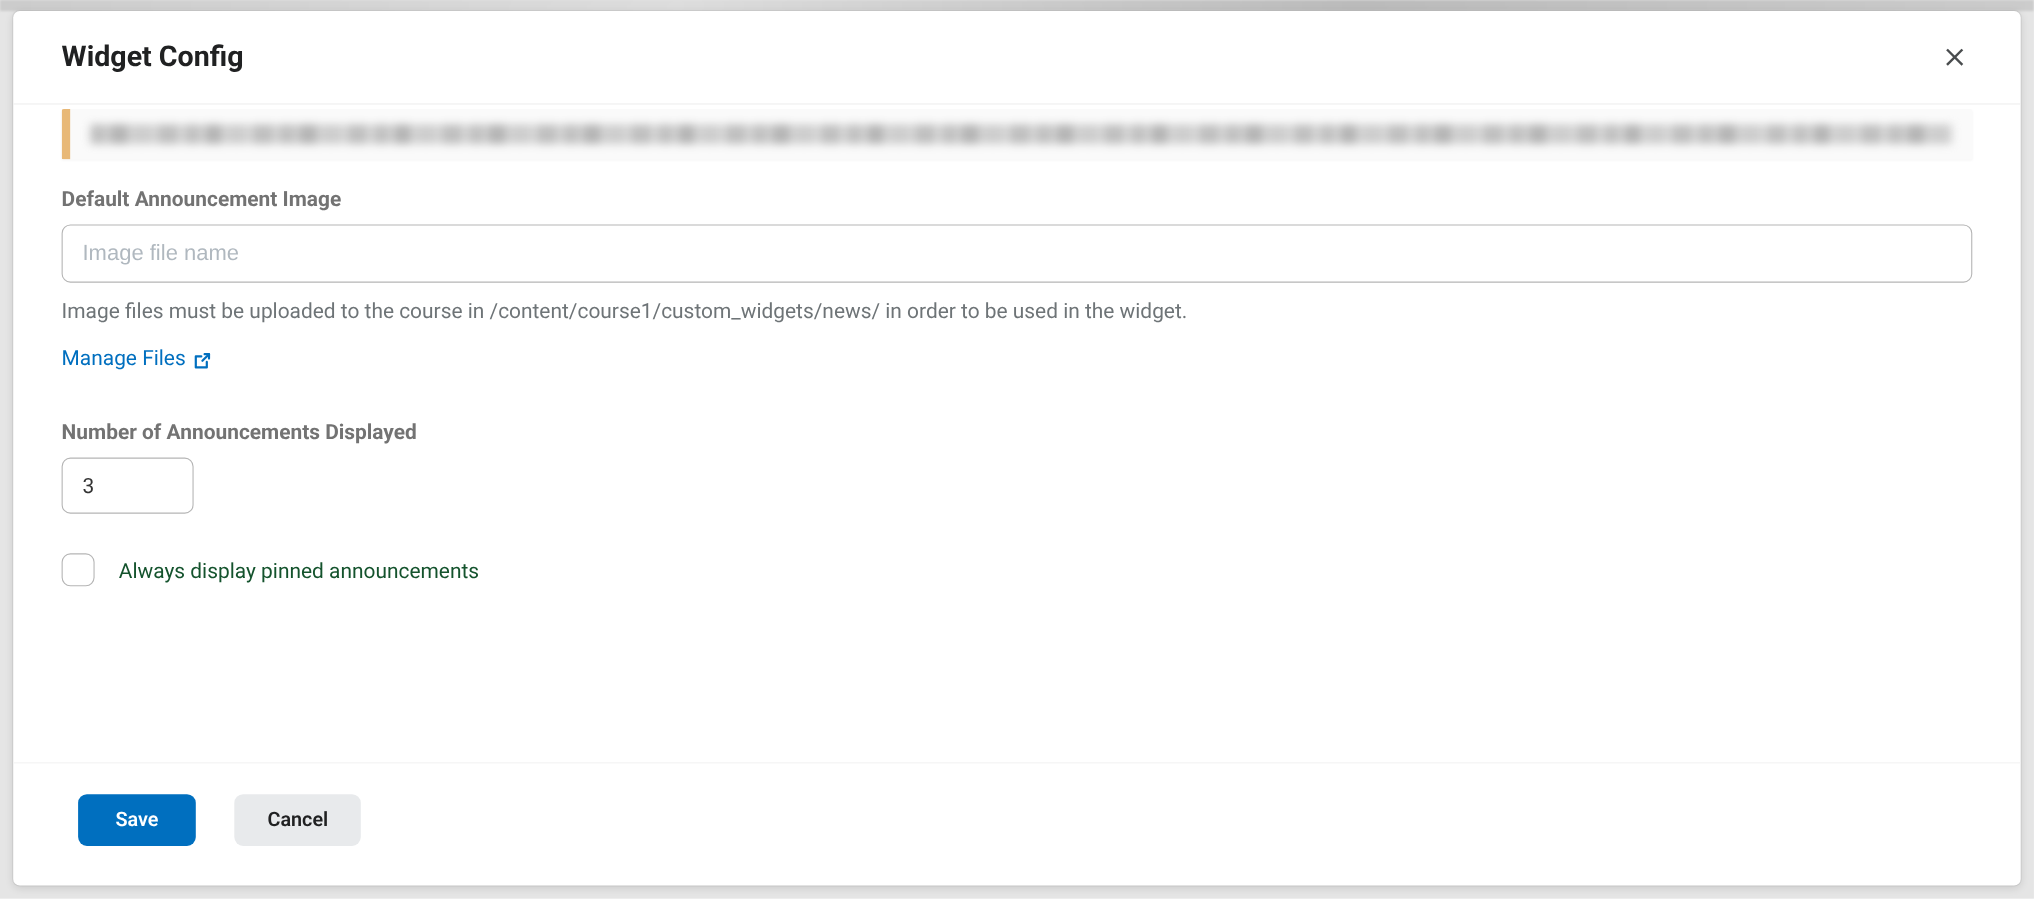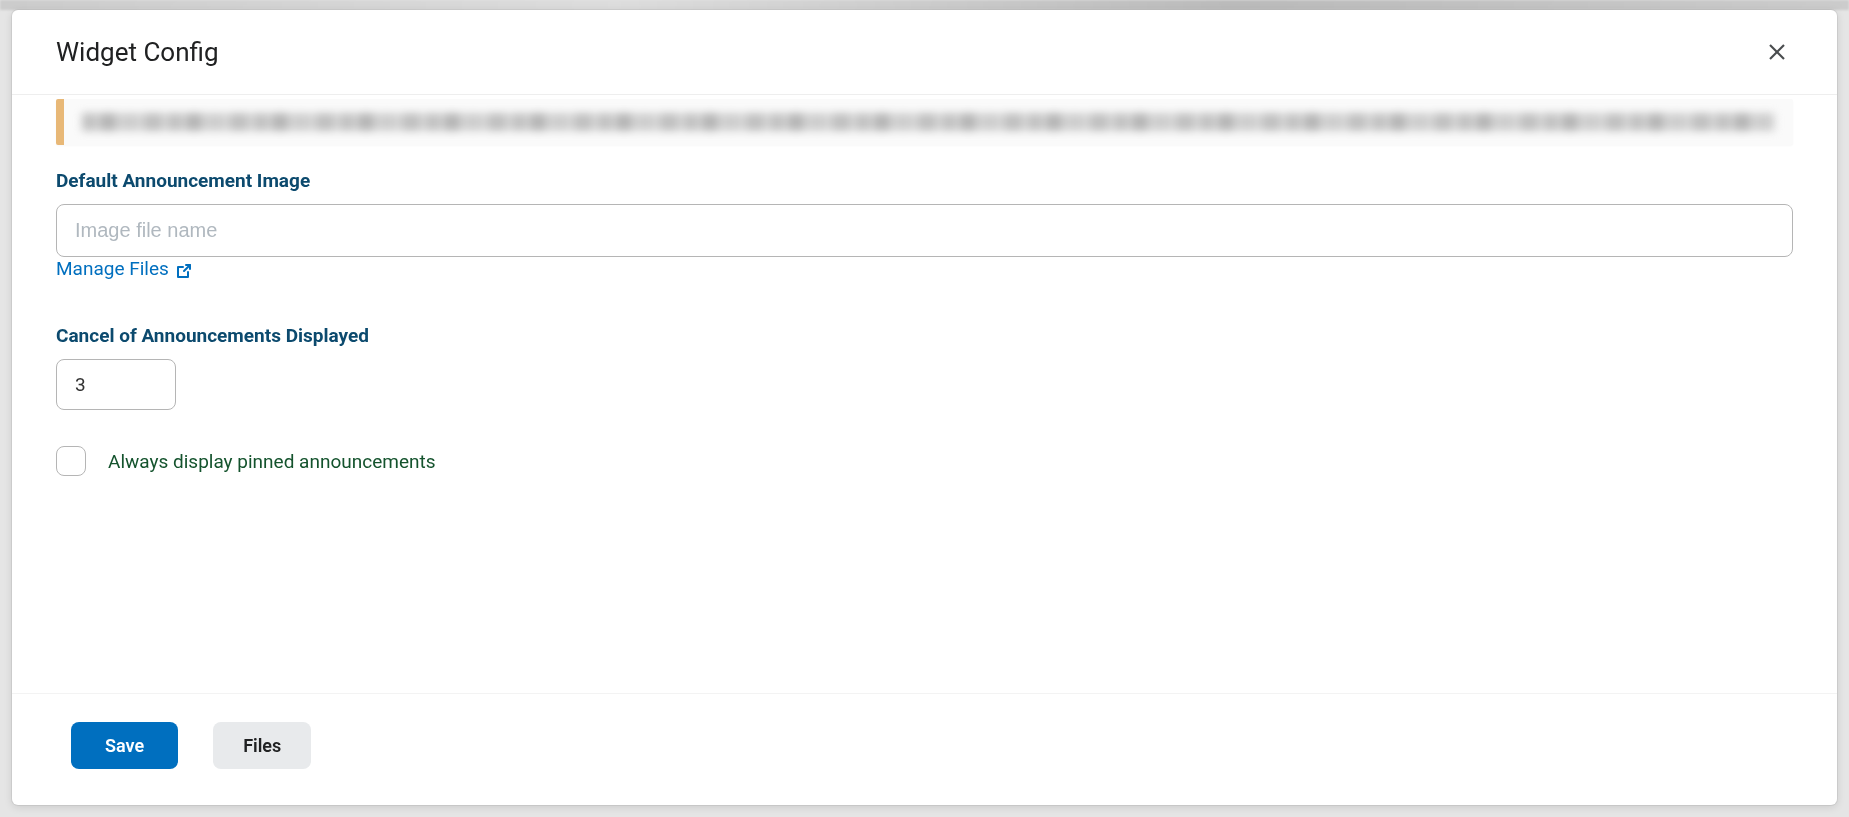--- a/index.html
+++ b/index.html
@@ -39,21 +39,21 @@
     }
     .modal-header {
       display: flex;
       justify-content: space-between;
       align-items: center;
       padding: 26px 44px 26px 44px;
       border-bottom: 1px solid #eee;
     }
     .modal-title {
       font-size: 26px;
-      font-weight: 400;
+      font-weight: 700;
       color: #202122;
     }
     .close-btn {
       background: none;
       border: none;
       cursor: pointer;
       padding: 6px;
       display: flex;
       align-items: center;
       justify-content: center;
@@ -107,21 +107,21 @@
         #a8a8a8 62px, #a8a8a8 80px,
         #ccc 80px, #ccc 86px
       );
       filter: blur(4px);
       opacity: 0.7;
     }
     .form-label {
       display: block;
       font-size: 19px;
       font-weight: 700;
-      color: #0c4a6e;
+      color: #737373;
       margin-bottom: 12px;
     }
     .text-input {
       width: 100%;
       padding: 14px 18px;
       font-size: 20px;
       border: 1px solid #b5b5b5;
       border-radius: 8px;
       color: #333;
       font-family: Liberation Sans, sans-serif;
@@ -228,38 +228,39 @@
   </div>
 
   <div class="modal-body">
 
     <div class="alert-box">
       <div class="blur-text"></div>
     </div>
 
     <label class="form-label">Default Announcement Image</label>
     <input type="text" class="text-input" placeholder="Image file name" style="">
+    <p class="help-text">Image files must be uploaded to the course in /content/course1/custom_widgets/news/ in order to be used in the widget.</p>
 
     <a class="manage-link">
       <span>Manage Files</span>
       <svg viewBox="0 0 17 17">
         <path d="M13 9 V14 H3 V4 H8" stroke-linecap="round" stroke-linejoin="round"></path>
         <path d="M11 2 H15 V6" stroke-linecap="round" stroke-linejoin="round"></path>
         <line x1="15" y1="2" x2="9" y2="8" stroke-linecap="round"></line>
       </svg>
     </a>
 
-    <label class="form-label section-gap">Cancel of Announcements Displayed</label>
+    <label class="form-label section-gap">Number of Announcements Displayed</label>
     <input type="text" class="number-input" value="3" style="">
 
     <div class="checkbox-row">
       <input type="checkbox" class="checkbox" id="pinned-cb" style="">
       <label for="pinned-cb" class="checkbox-label">Always display pinned announcements</label>
     </div>
 
   </div>
 
   <div class="modal-footer">
     <button class="btn btn-primary">Save</button>
-    <button class="btn btn-secondary">Files</button>
+    <button class="btn btn-secondary">Cancel</button>
   </div>
 
 </div>
 
 </body></html>

